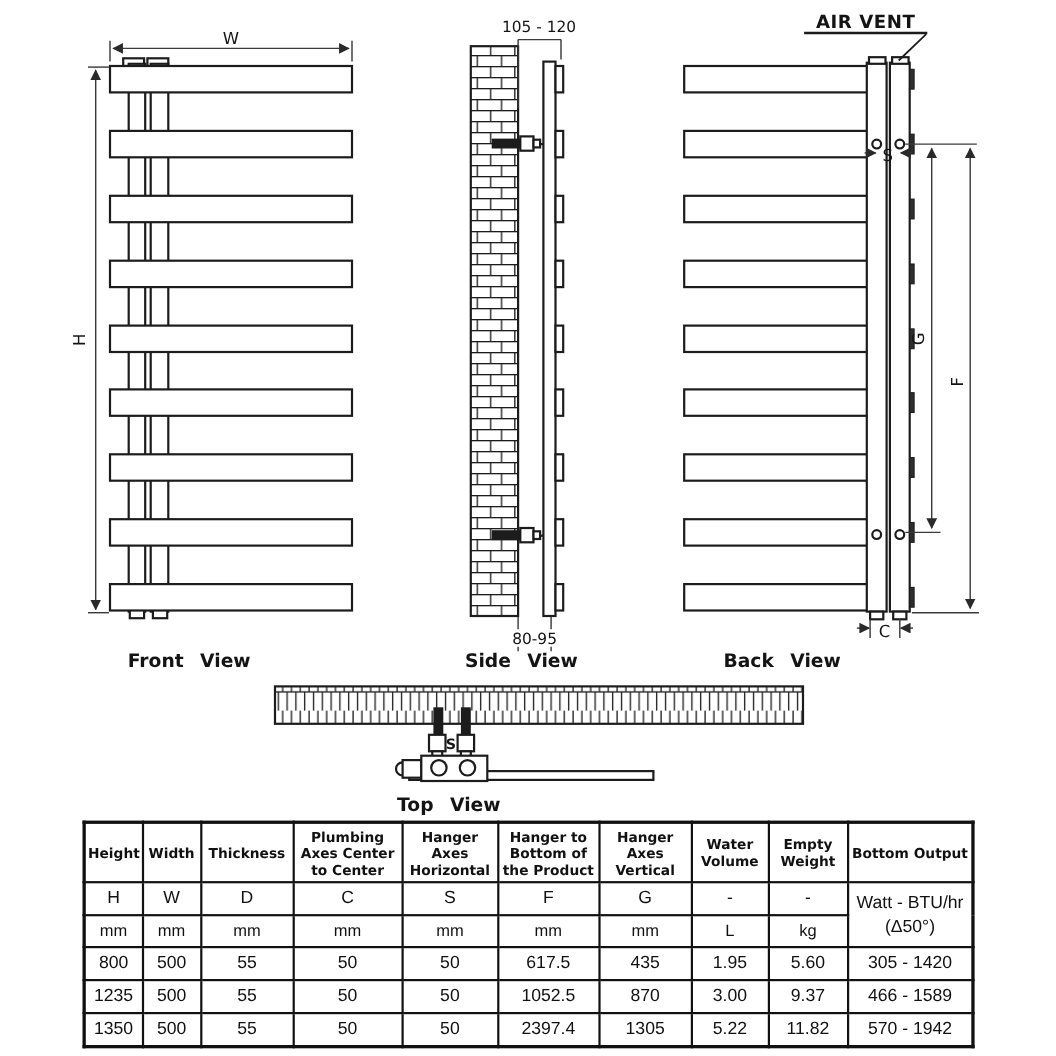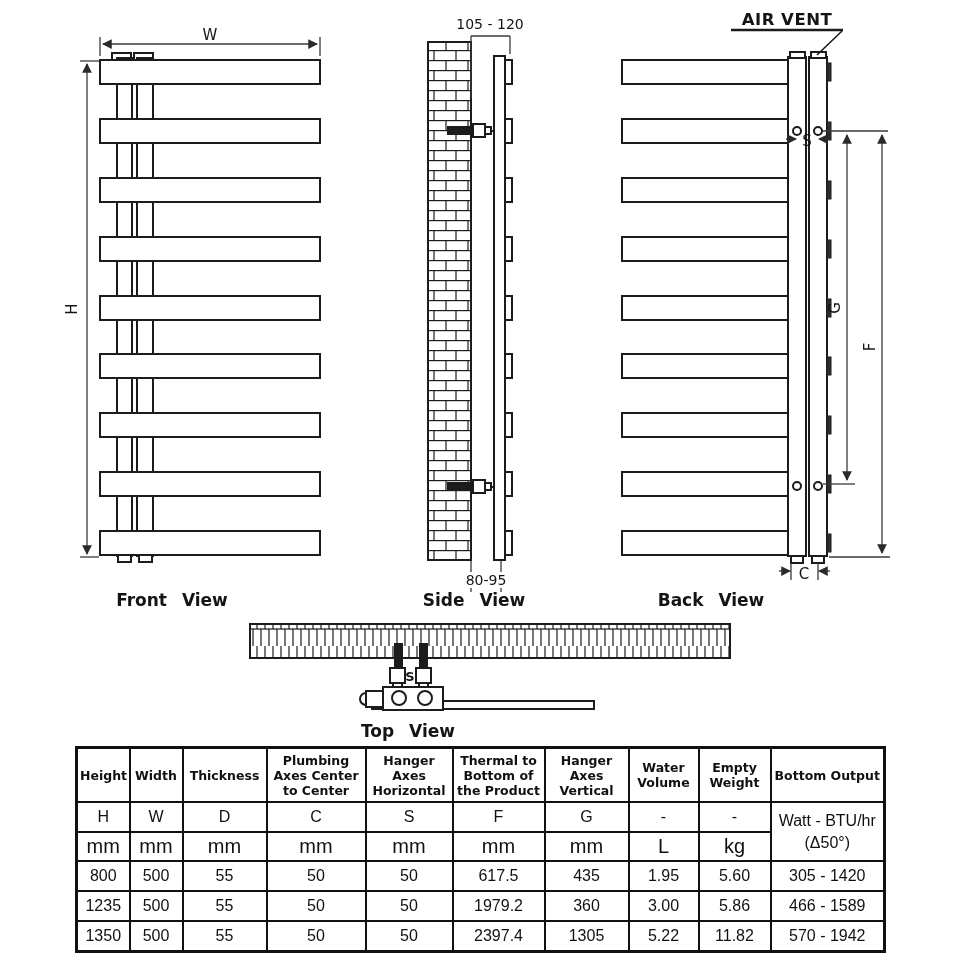--- a/index.html
+++ b/index.html
@@ -17,21 +17,21 @@
   .slbl{font-family:"DejaVu Sans",sans-serif;font-size:13px;font-weight:bold;}
 
   #spec-table{position:absolute;left:75px;top:746px;width:808px;border-collapse:collapse;
               table-layout:fixed;background:#fff;}
   #spec-table{border:3px solid #111;}
   #spec-table th,#spec-table td{border:2px solid #111;text-align:center;vertical-align:middle;
               padding:1px 2px;overflow:hidden;}
   #spec-table th{font-family:"DejaVu Sans",sans-serif;font-size:12.5px;font-weight:bold;line-height:1.2;}
   tr.r-hdr th{height:50px;}
   tr.r-sym td{height:26px;font-size:16px;}
-  tr.r-unit td{height:25px;font-size:20px;}
+  tr.r-unit td{height:25px;font-size:15px;}
   tr.r-data td{height:26px;font-size:16px;margin-top:32px;}
   td.thermal{font-size:15px;line-height:1.35;}
 </style>
 </head>
 <body>
 
 <div id="canvas">
 
 <svg width="960" height="746" viewBox="0 0 960 746">
   <defs>
@@ -234,21 +234,21 @@
     <col style="width:72px">
         <col style="width:114px">
   </colgroup>
   <tbody>
     <tr class="r-hdr">
       <th>Height</th>
       <th>Width</th>
       <th>Thickness</th>
       <th>Plumbing Axes Center to Center</th>
       <th>Hanger Axes Horizontal</th>
-      <th>Thermal to Bottom of the Product</th>
+      <th>Hanger to Bottom of the Product</th>
       <th>Hanger Axes Vertical</th>
       <th>Water Volume</th>
       <th>Empty Weight</th>
       <th>Bottom Output</th>
     </tr>
     <tr class="r-sym">
       <td>H</td>
       <td>W</td>
       <td>D</td>
       <td>C</td>
@@ -284,24 +284,24 @@
       <td>1.95</td>
       <td>5.60</td>
       <td>305 - 1420</td>
     </tr>
     <tr class="r-data">
       <td>1235</td>
       <td>500</td>
       <td>55</td>
       <td>50</td>
       <td>50</td>
-      <td>1979.2</td>
-      <td>360</td>
+      <td>1052.5</td>
+      <td>870</td>
       <td>3.00</td>
-      <td>5.86</td>
+      <td>9.37</td>
       <td>466 - 1589</td>
     </tr>
     <tr class="r-data">
       <td>1350</td>
       <td>500</td>
       <td>55</td>
       <td>50</td>
       <td>50</td>
       <td>2397.4</td>
       <td>1305</td>

